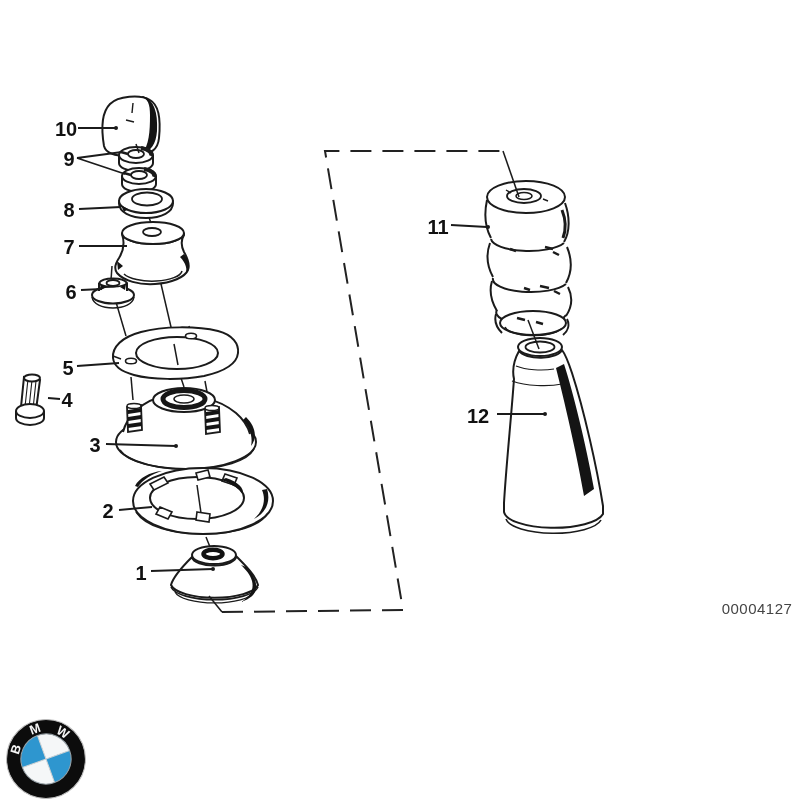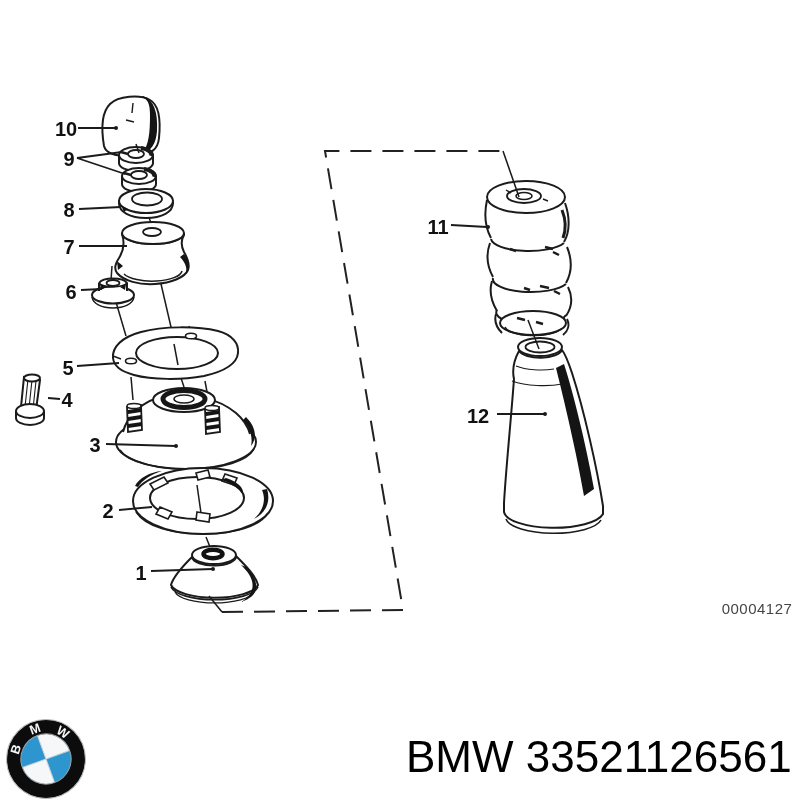--- a/index.html
+++ b/index.html
@@ -233,15 +233,14 @@
     <path fill="#2e96cf" d="M41,41 L41,65.5 A24.5,24.5 0 0 0 65.5,41 Z"></path>
     <path fill="#f5f7f8" d="M41,41 L16.5,41 A24.5,24.5 0 0 0 41,65.5 Z"></path>
     <path d="M41,16.5 L41,65.5 M16.5,41 L65.5,41" stroke="#cfd6da" stroke-width="1" fill="none"></path>
     <circle cx="41" cy="41" r="24.5" fill="none" stroke="#9aa4aa" stroke-width="1"></circle>
     <text class="roundel-letter" x="16.5" y="22" text-anchor="middle" dominant-baseline="central" transform="rotate(-52 16.5 22)">B</text>
     <text class="roundel-letter" x="41" y="9.5" text-anchor="middle" dominant-baseline="central">M</text>
     <text class="roundel-letter" x="65.5" y="22" text-anchor="middle" dominant-baseline="central" transform="rotate(52 65.5 22)">W</text>
   </g>
 </svg>
 
-<div class="footer-caption"><span>BMW</span> <span>33521126561</span></div>
 
 </div>
 
 </body></html>

